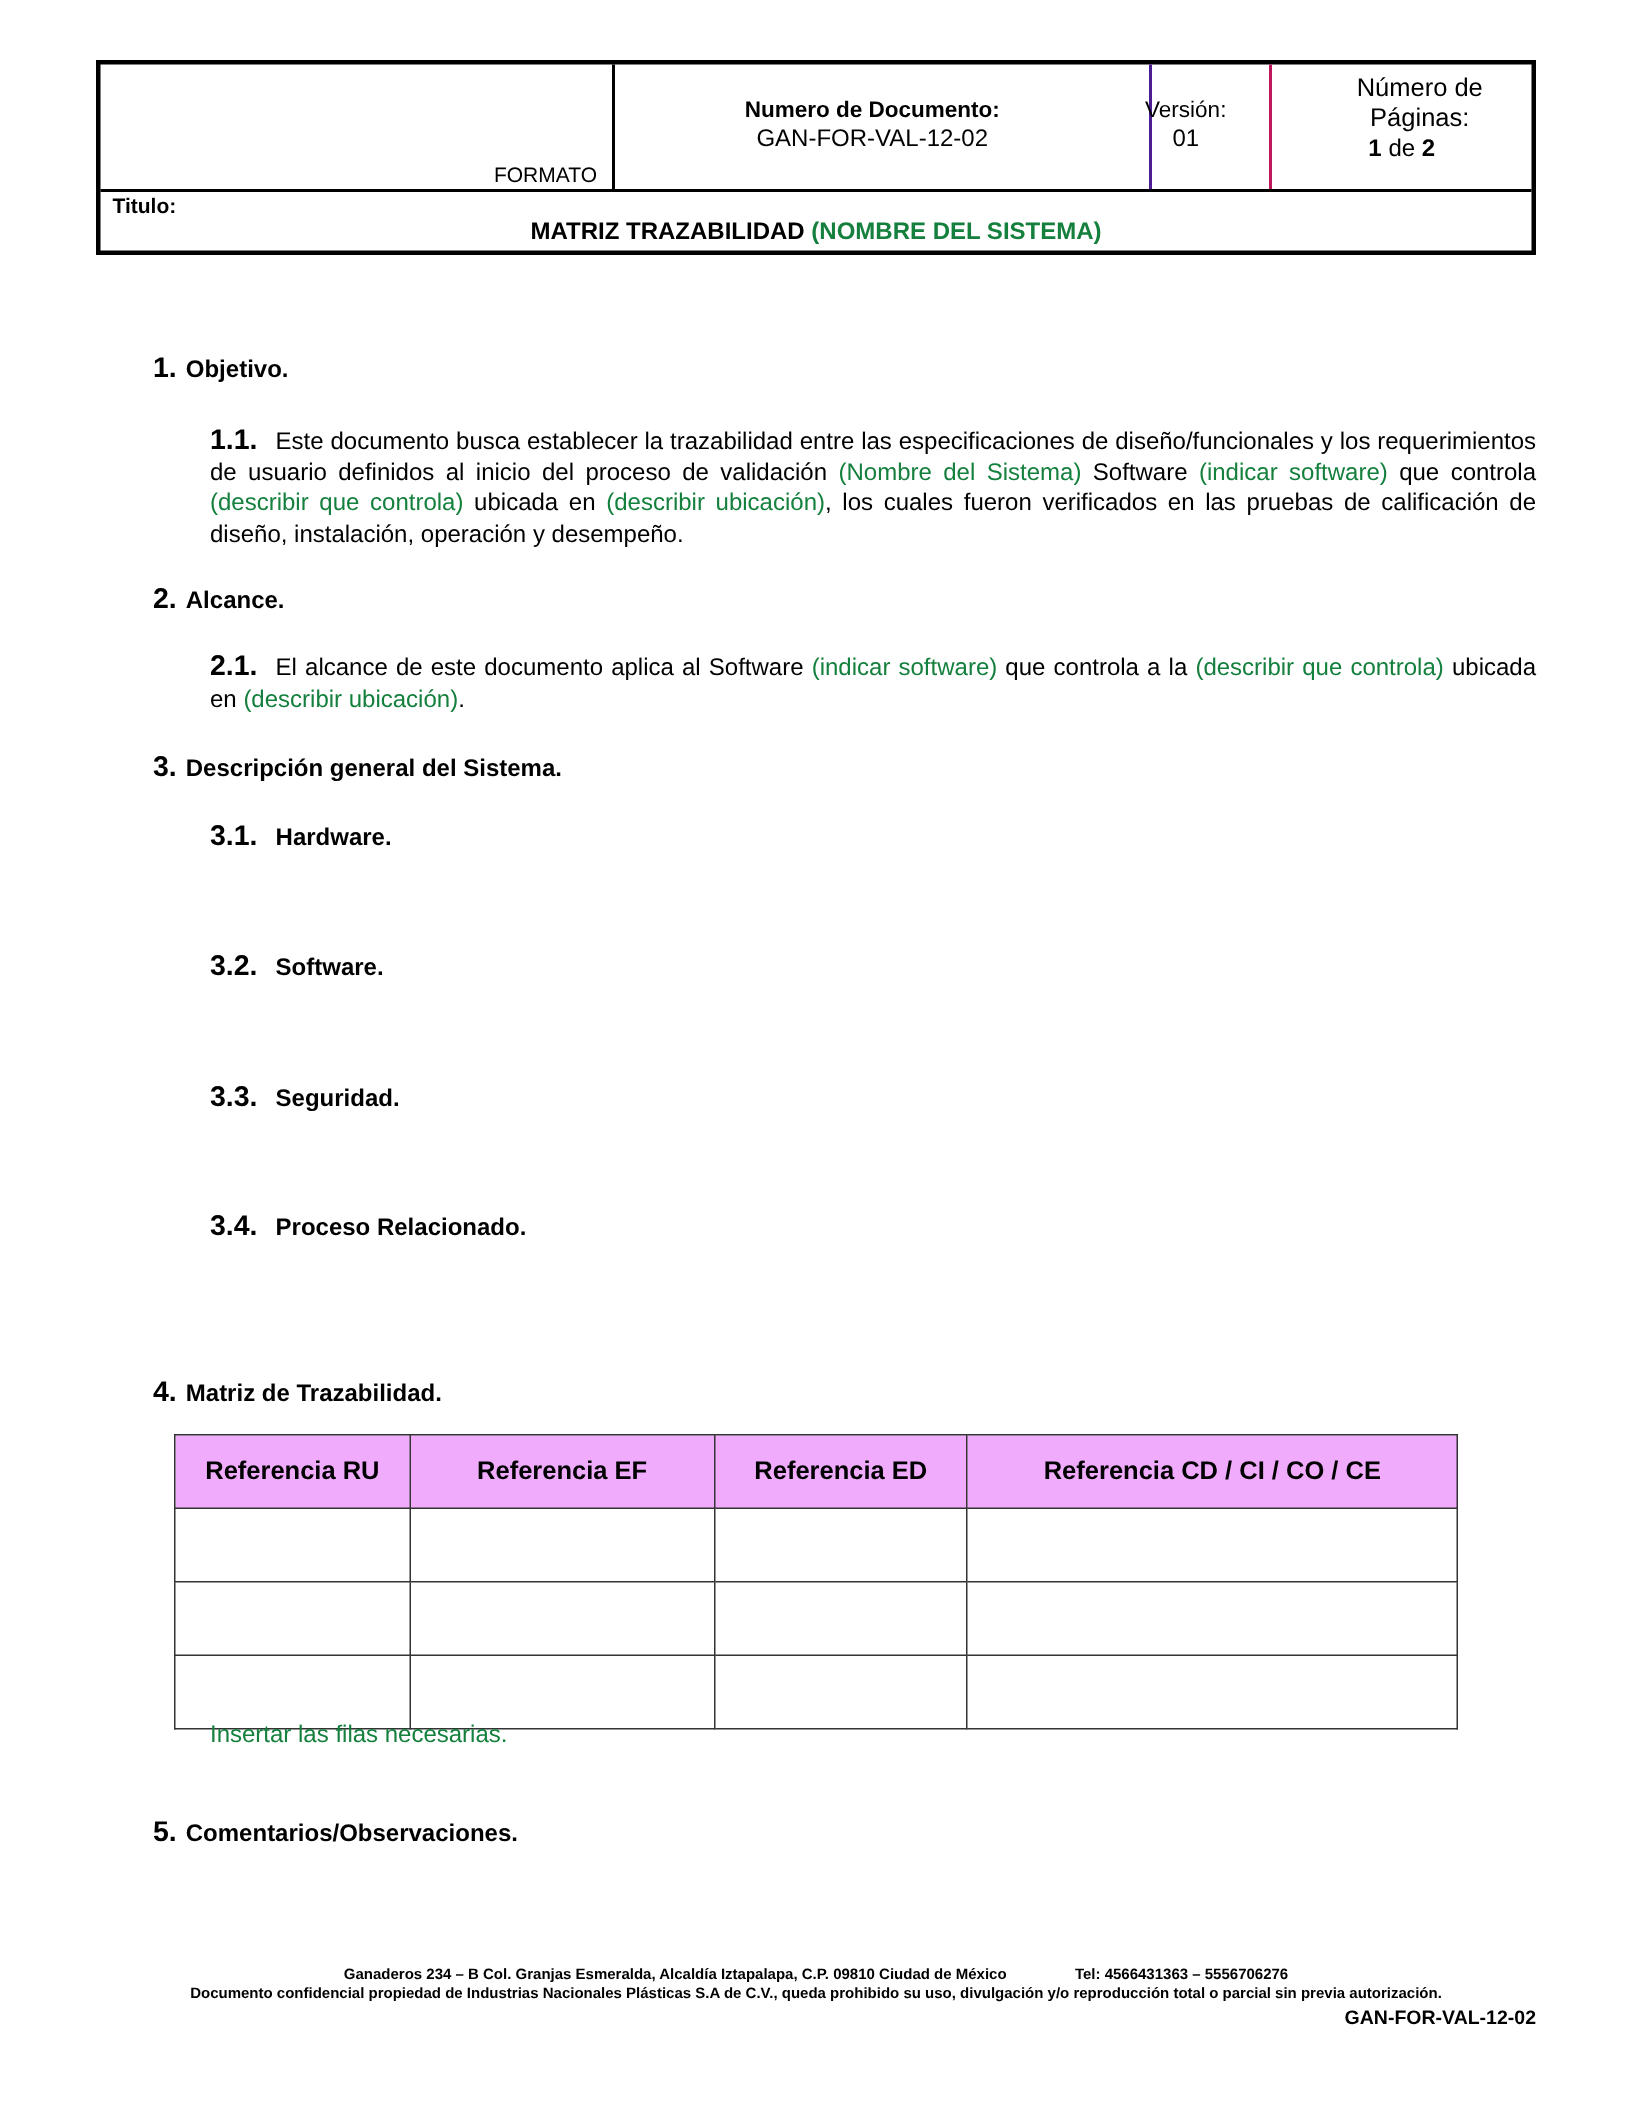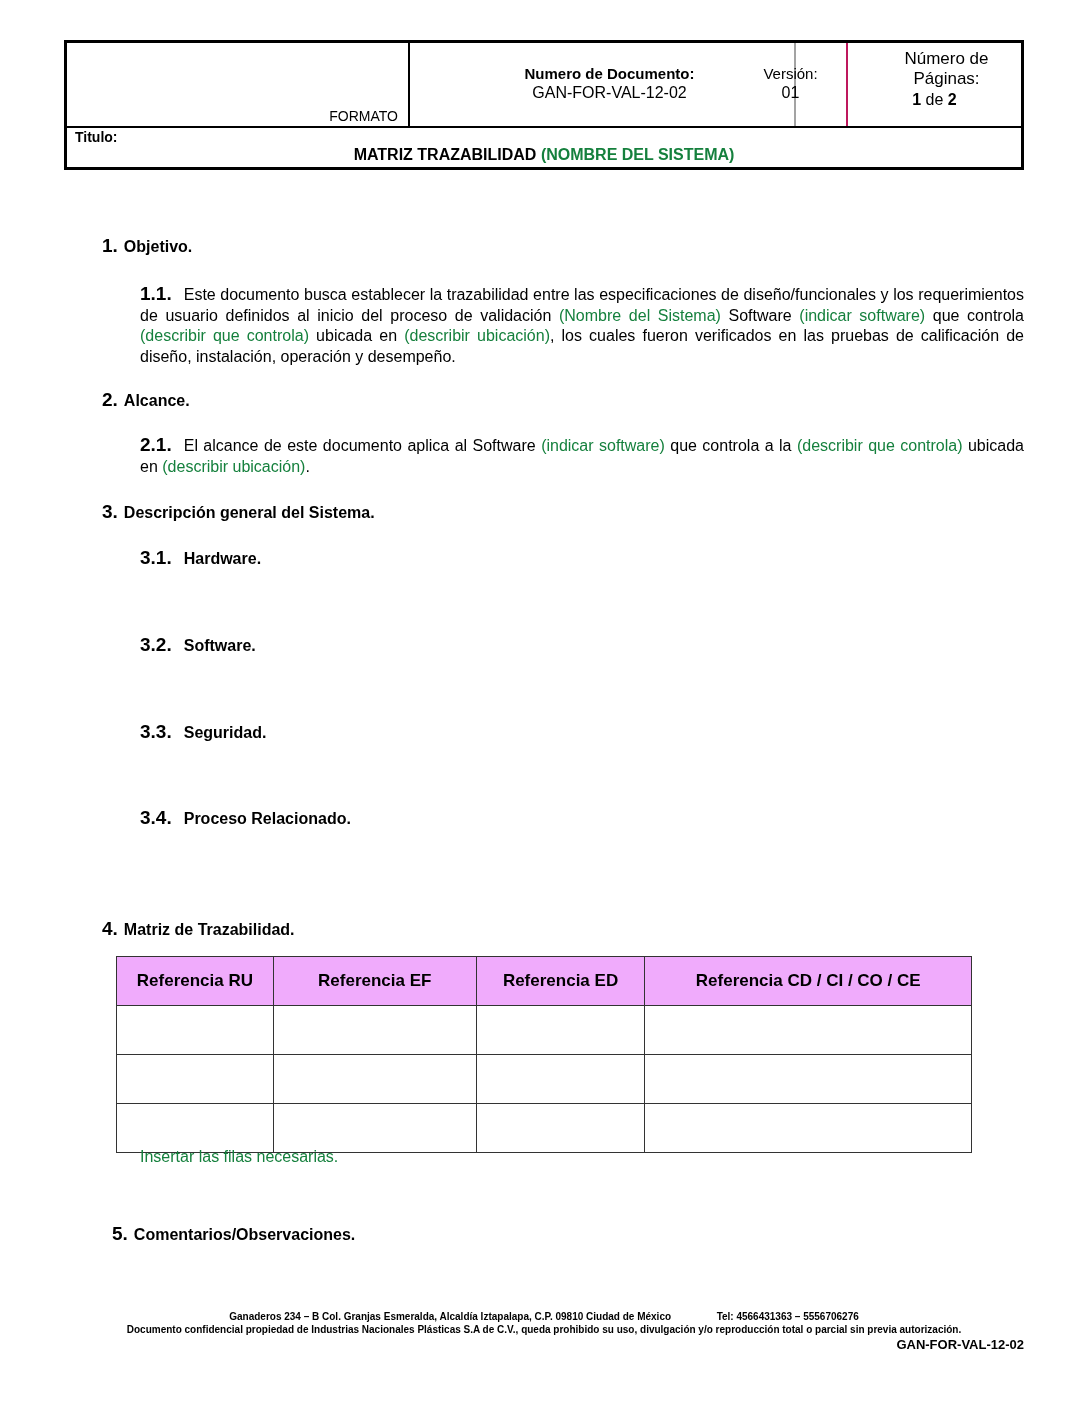--- a/index.html
+++ b/index.html
@@ -10,21 +10,21 @@
   .blue { color: #15803d; }
 
   
   .hdr {
     position: absolute; left: 64px; top: 40px; width: 960px; height: 130px;
     border: 3px solid #000; box-sizing: border-box;
   }
   .hdr-row1 { position: absolute; left: 0; top: 0; right: 0; height: 83px; border-bottom: 2px solid #000; }
   .cell { position: absolute; top: 0; bottom: 0; box-sizing: border-box; }
   .c-logo { left: 0; width: 343px; border-right: 2px solid #000; }
-  .c-num { left: 358px; width: 371px; border-right: 2px solid #a3a3a3; text-align: center; }
+  .c-num { left: 330px; width: 371px; border-right: 2px solid #4c1d95; text-align: center; }
   .c-ver { left: 668px; width: 113px; border-right: 2px solid #be185d; text-align: center; }
   .c-pag { left: 781px; right: 0; text-align: center; }
   .logo { position: absolute; left: 14px; top: 10px; width: 170px; height: 56px; }
   .logo-word {
     position: absolute; left: 0; top: 26px; font-size: 30px; font-weight: bold;
     color: #2a55a5; letter-spacing: 0.5px; font-family: "Liberation Sans", sans-serif;
   }
   .formato { position: absolute; right: 10px; bottom: 2px; font-size: 14px; font-weight: normal; }
   .c-num .l1 { margin-top: 22px; font-size: 15px; font-weight: bold; }
   .c-num .l2 { font-size: 16px; margin-top: 2px; }
@@ -160,21 +160,21 @@
     <tr>
       <td></td>
       <td></td>
       <td></td>
       <td></td>
     </tr>
   </tbody>
 </table>
 <div class="insert-note blue">Insertar las filas necesarias.</div>
 
-<div class="sec" style="left:112px; top:1211px;margin-top:12px;">
+<div class="sec" style="left:102px; top:1211px;">
   <span class="n">5.</span><span>Comentarios/Observaciones.</span>
 </div>
 
 <div class="foot" style="top:1311px;">
   <span>Ganaderos 234 – B Col. Granjas Esmeralda, Alcaldía Iztapalapa, C.P. 09810 Ciudad de México</span>
   <span style="display:inline-block; width:40px;"></span>
   <span>Tel: 4566431363 – 5556706276</span>
 </div>
 <div class="foot" style="top:1324px;">Documento confidencial propiedad de Industrias Nacionales Plásticas S.A de C.V., queda prohibido su uso, divulgación y/o reproducción total o parcial sin previa autorización.</div>
 <div class="foot-code">GAN-FOR-VAL-12-02</div>

